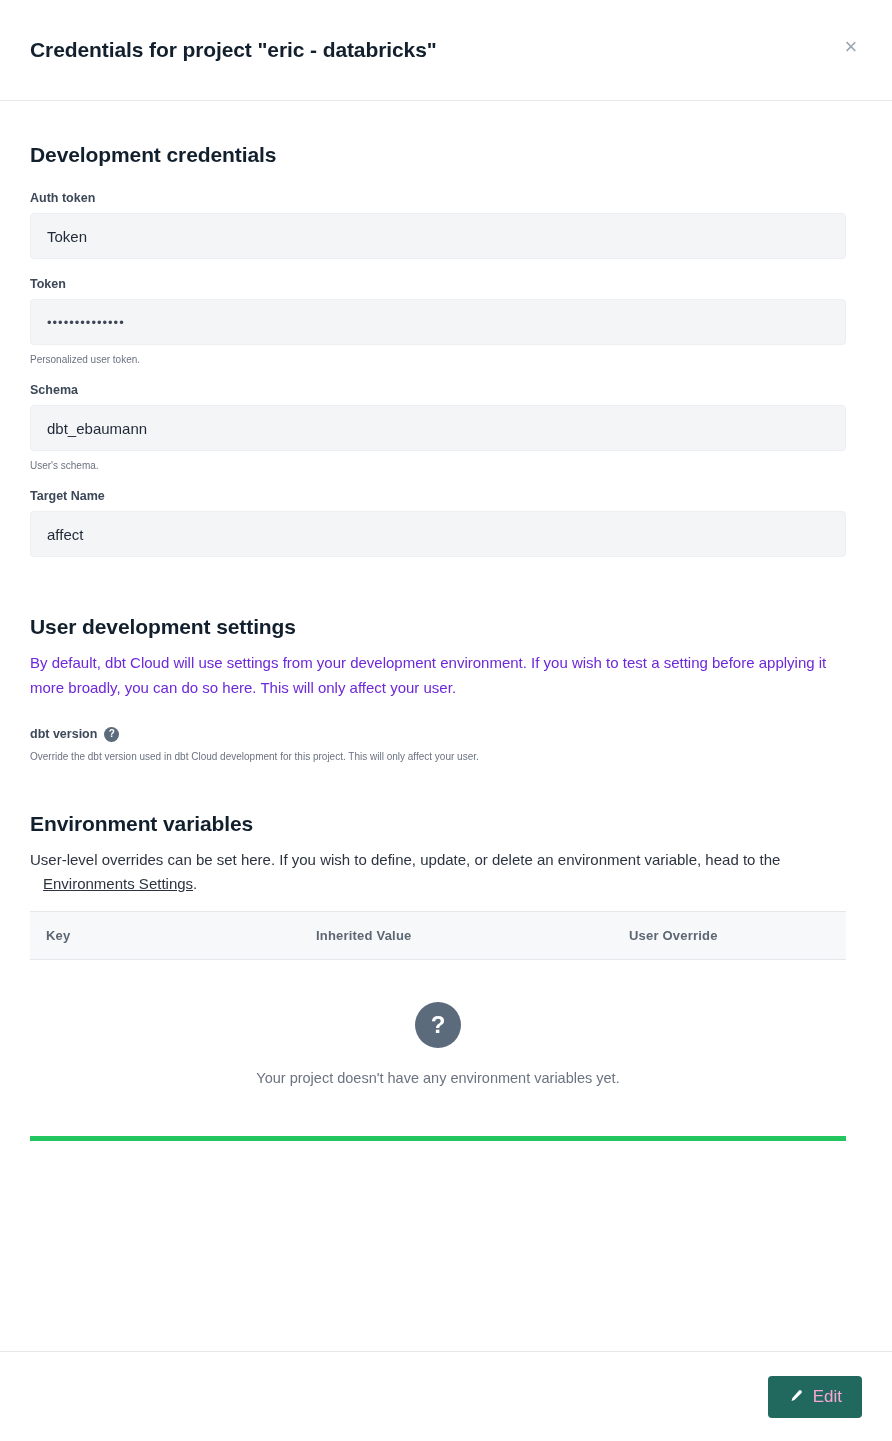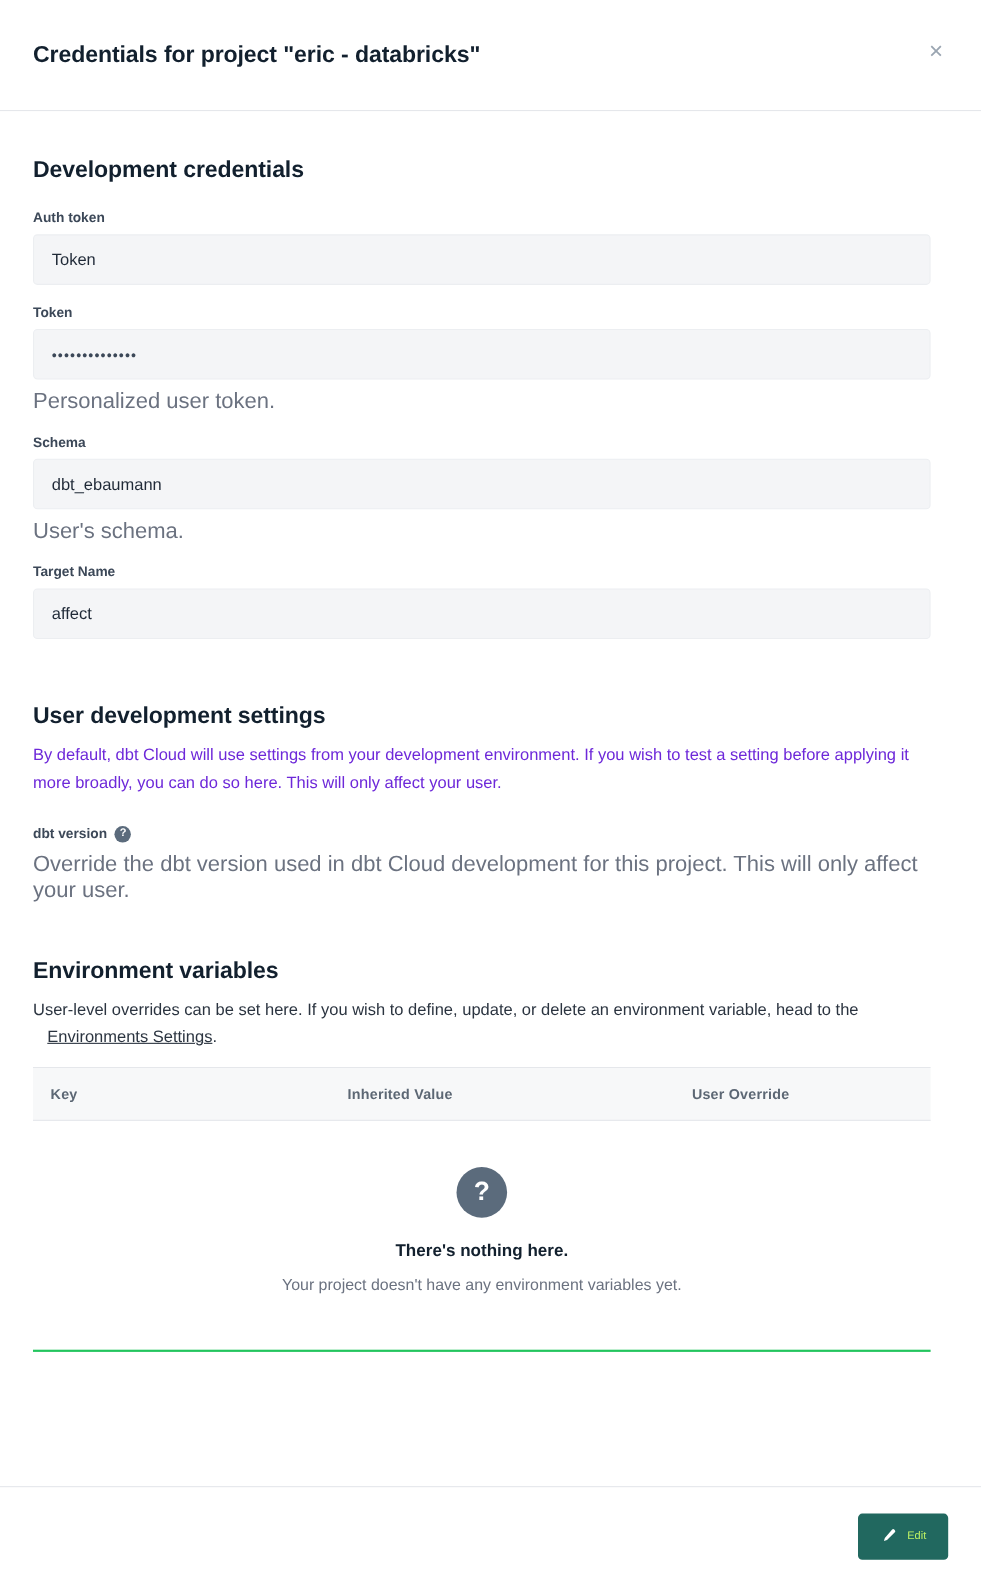--- a/index.html
+++ b/index.html
@@ -92,21 +92,21 @@
     display: flex;
     align-items: center;
     font-family: "Liberation Sans", sans-serif;
   }
   .field-input.masked {
     letter-spacing: 1px;
     font-size: 13px;
     color: #3c4858;
   }
   .field-help {
-    font-size: 20px;
+    font-size: 10px;
     color: #6b7280;
     margin-top: 9px;
   }
   .help-icon {
     width: 15px;
     height: 15px;
     border-radius: 50%;
     background: #5b6b7c;
     color: #ffffff;
     font-size: 10px;
@@ -134,21 +134,21 @@
   .link {
     color: #2b3440;
     text-decoration: underline;
     margin-left: 13px;
   }
 
   
   .env-table {
     width: 100%;
     border-top: 1px solid #e5e7eb;
-    border-bottom: 2px solid #22c55e;
+    border-bottom: 5px solid #22c55e;
     margin-top: 4px;
   }
   .env-head {
     display: flex;
     background: #f7f8f9;
     height: 48px;
     align-items: center;
     padding: 0 16px;
     border-bottom: 1px solid #e5e7eb;
   }
@@ -195,26 +195,26 @@
     border-top: 1px solid #e5e7eb;
     height: 90px;
     display: flex;
     align-items: center;
     justify-content: flex-end;
     padding: 0 30px;
     flex: none;
   }
   .edit-btn {
     background: #21685f;
-    color: #bef264;
+    color: #f9a8d4;
     border: none;
     border-radius: 4px;
     height: 42px;
     padding: 0 20px;
-    font-size: 10px;
+    font-size: 17px;
     display: inline-flex;
     align-items: center;
     gap: 10px;
     cursor: pointer;
     font-family: "Liberation Sans", sans-serif;
   }
   .pencil {
     display: inline-block;
     width: 15px;
     height: 15px;
@@ -277,21 +277,20 @@
     </p>
 
     <div class="env-table">
       <div class="env-head">
         <div class="col-key">Key</div>
         <div class="col-inherited">Inherited Value</div>
         <div class="col-override">User Override</div>
       </div>
       <div class="empty-state">
         <div class="empty-icon">?</div>
-        <div class="empty-title">There's nothing here.</div>
         <div class="empty-sub">Your project doesn't have any environment variables yet.</div>
       </div>
     </div>
   </div>
 
   <div class="modal-footer">
     <button class="edit-btn">
       <span class="pencil">
         <svg width="15" height="15" viewBox="0 0 16 16" aria-hidden="true">
           <path d="M11.8 1.6a1.4 1.4 0 0 1 2 0l.6.6a1.4 1.4 0 0 1 0 2l-7.6 7.6-3 .9.9-3 7.1-8.1z" fill="#ffffff"></path>

